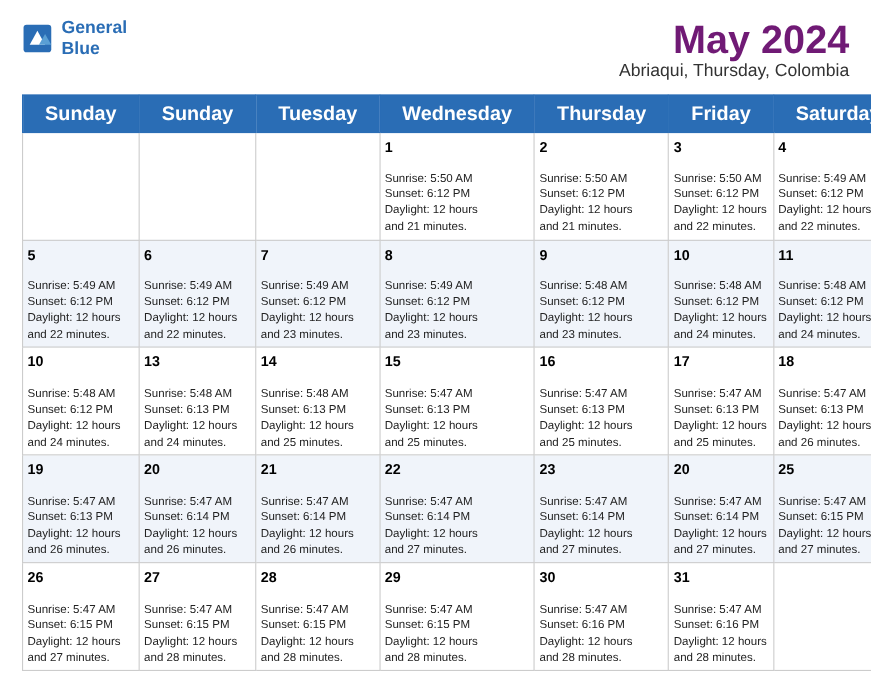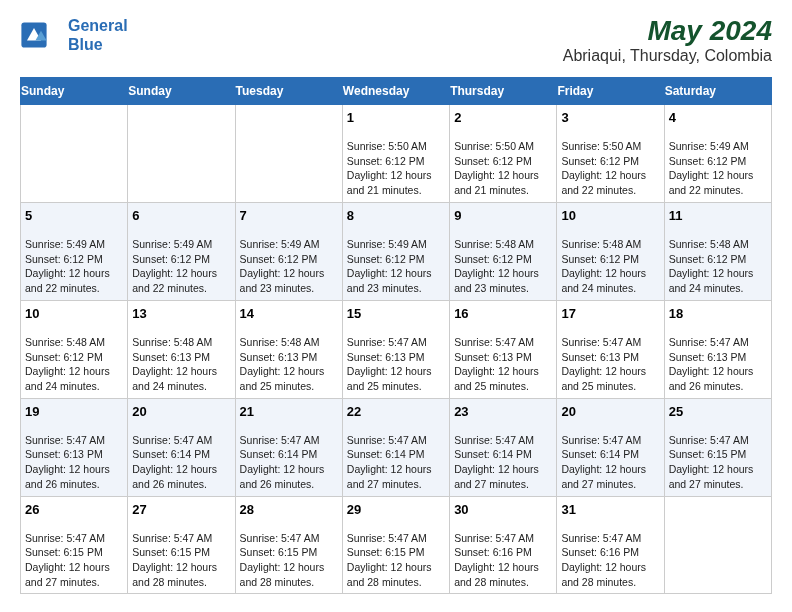--- a/index.html
+++ b/index.html
@@ -12,55 +12,54 @@
     }
     .header {
       display: flex;
       align-items: flex-start;
       justify-content: space-between;
       margin-bottom: 12px;
     }
     .logo {
       display: flex;
       align-items: center;
-      gap: 20px;
+      gap: 8px;
     }
     .logo-icon {
       width: 28px;
       height: 28px;
     }
     .title-block {
       text-align: right;
     }
     .title-block h1 {
-      font-size: 28px;
+      font-size: 36px;
       font-weight: bold;
-      color: #14532d;
+      color: #701a75;
       line-height: 1.1;
-      font-style: italic;
     }
     .title-block h2 {
       font-size: 16px;
       font-weight: normal;
       color: #333;
     }
     table {
       width: 100%;
       border-collapse: collapse;
       font-size: 11px;
     }
     thead tr {
       background-color: #2a6db5;
       color: #fff;
     }
     thead th {
-      padding: 6px 0;
+      padding: 6px 20px;
       text-align: left;
       font-weight: bold;
-      font-size: 12px;
+      font-size: 18px;
       border: 1px solid #2a6db5;
     }
     tbody tr {
       vertical-align: top;
     }
     tbody tr:nth-child(odd) {
       background-color: #fff;
     }
     tbody tr:nth-child(even) {
       background-color: #f0f4fa;

